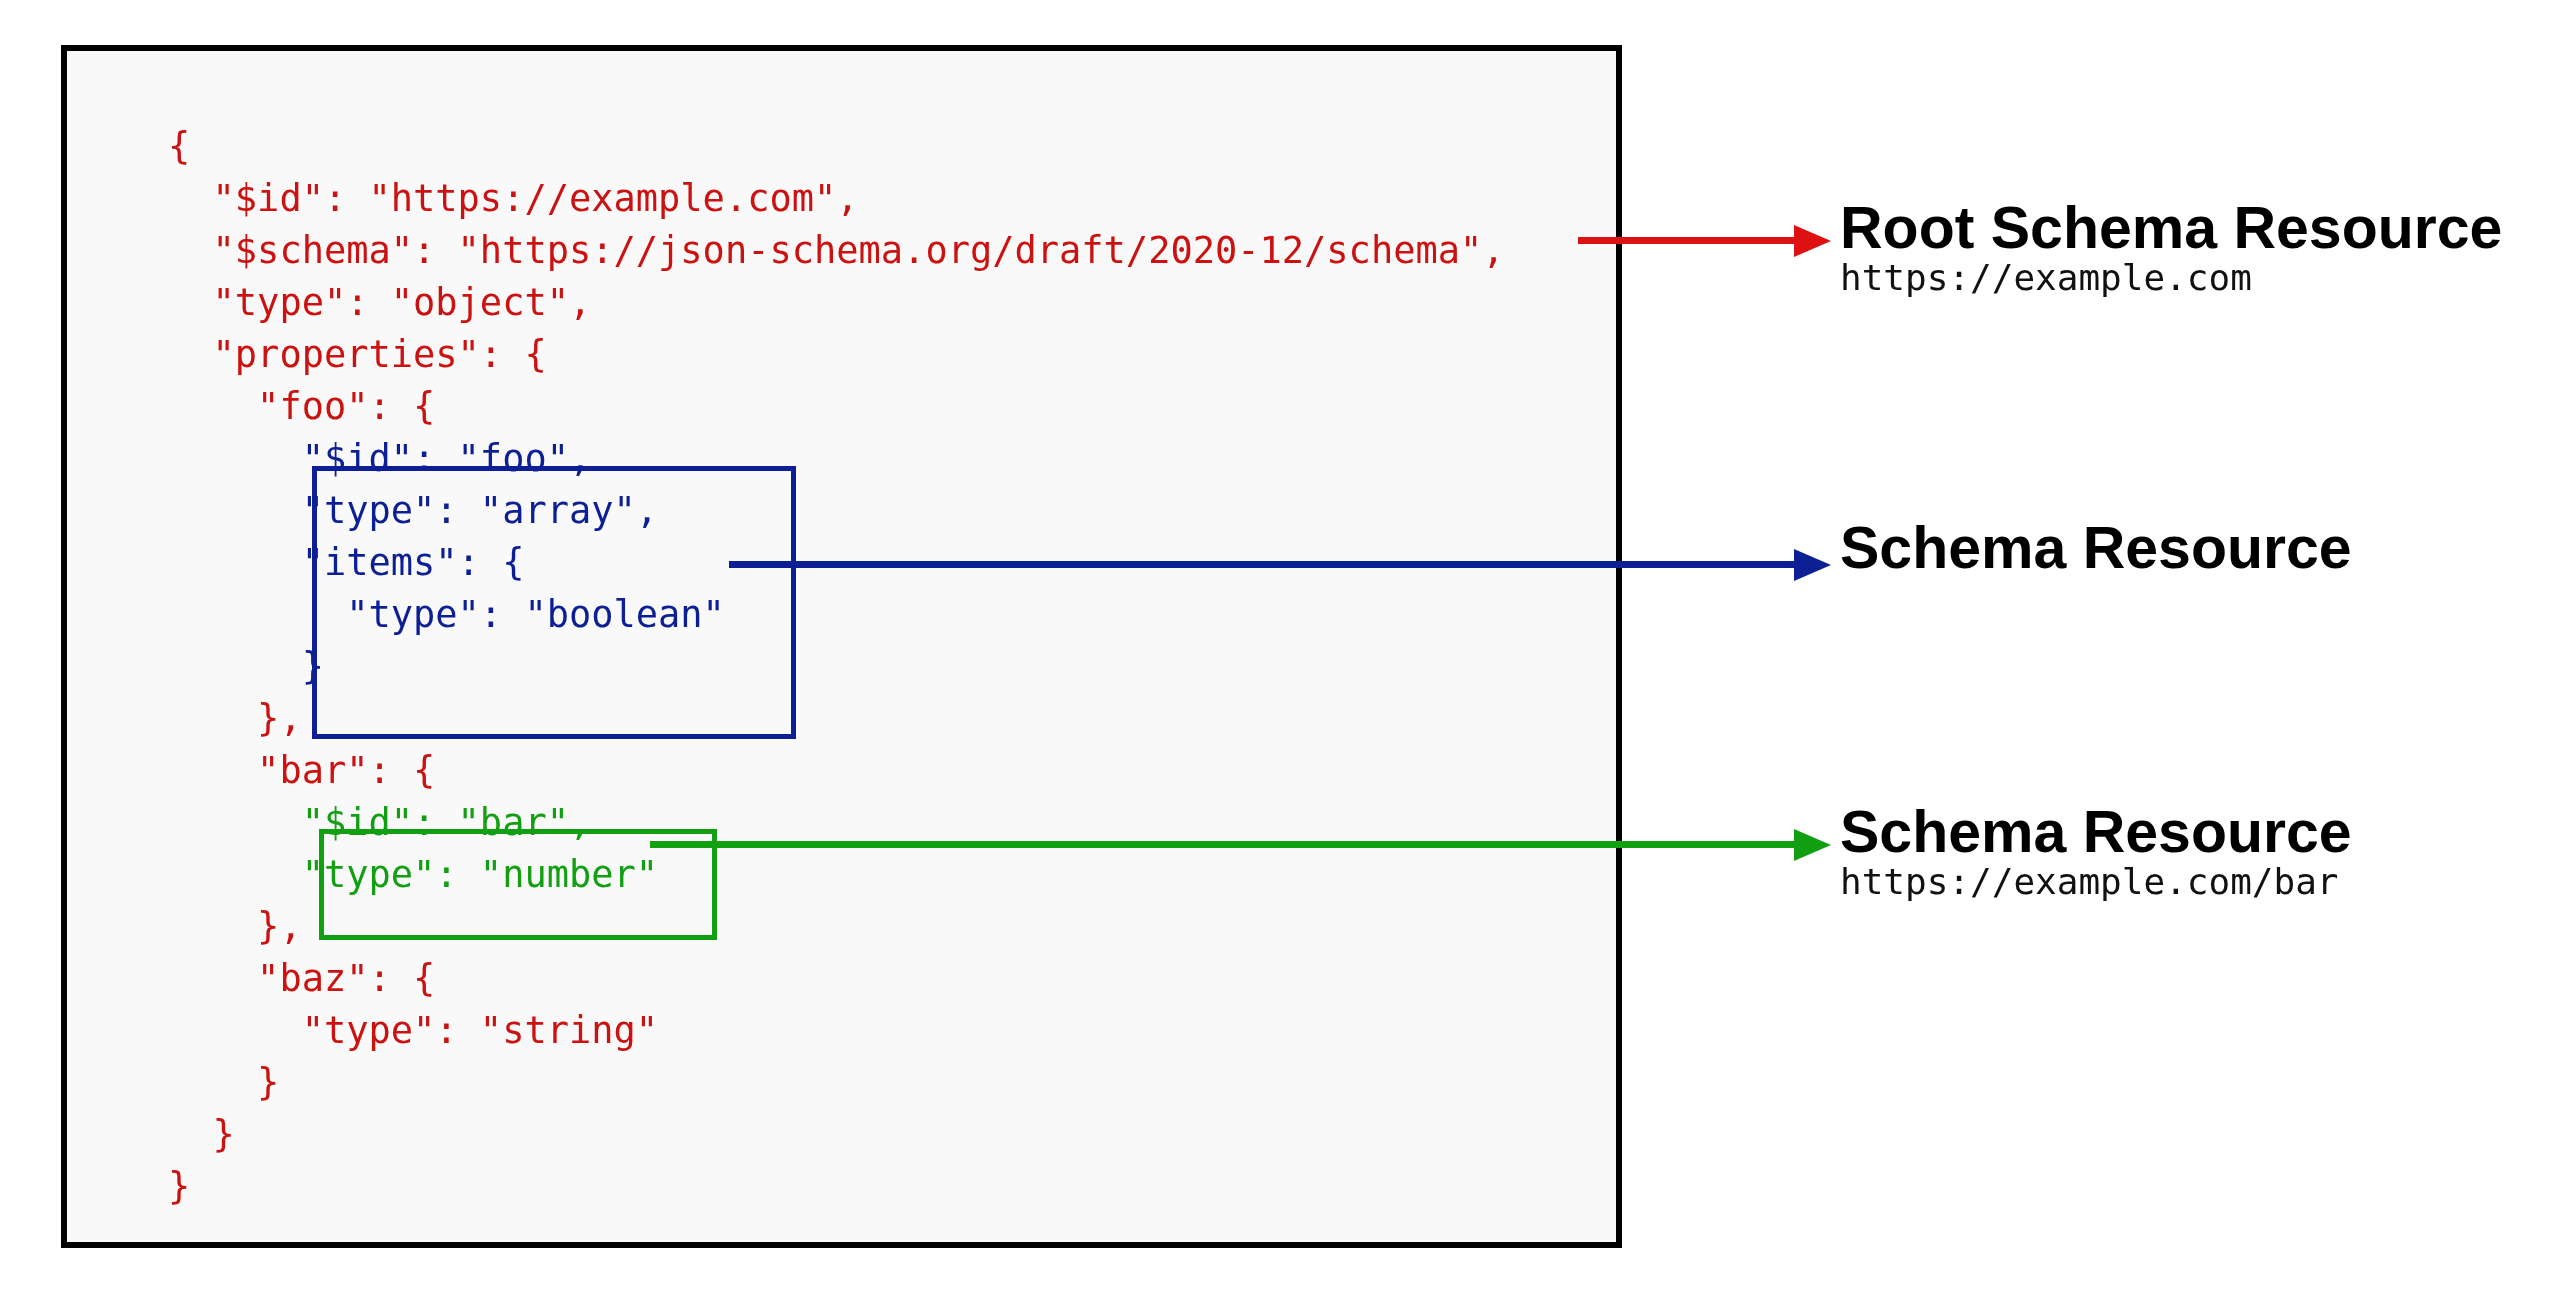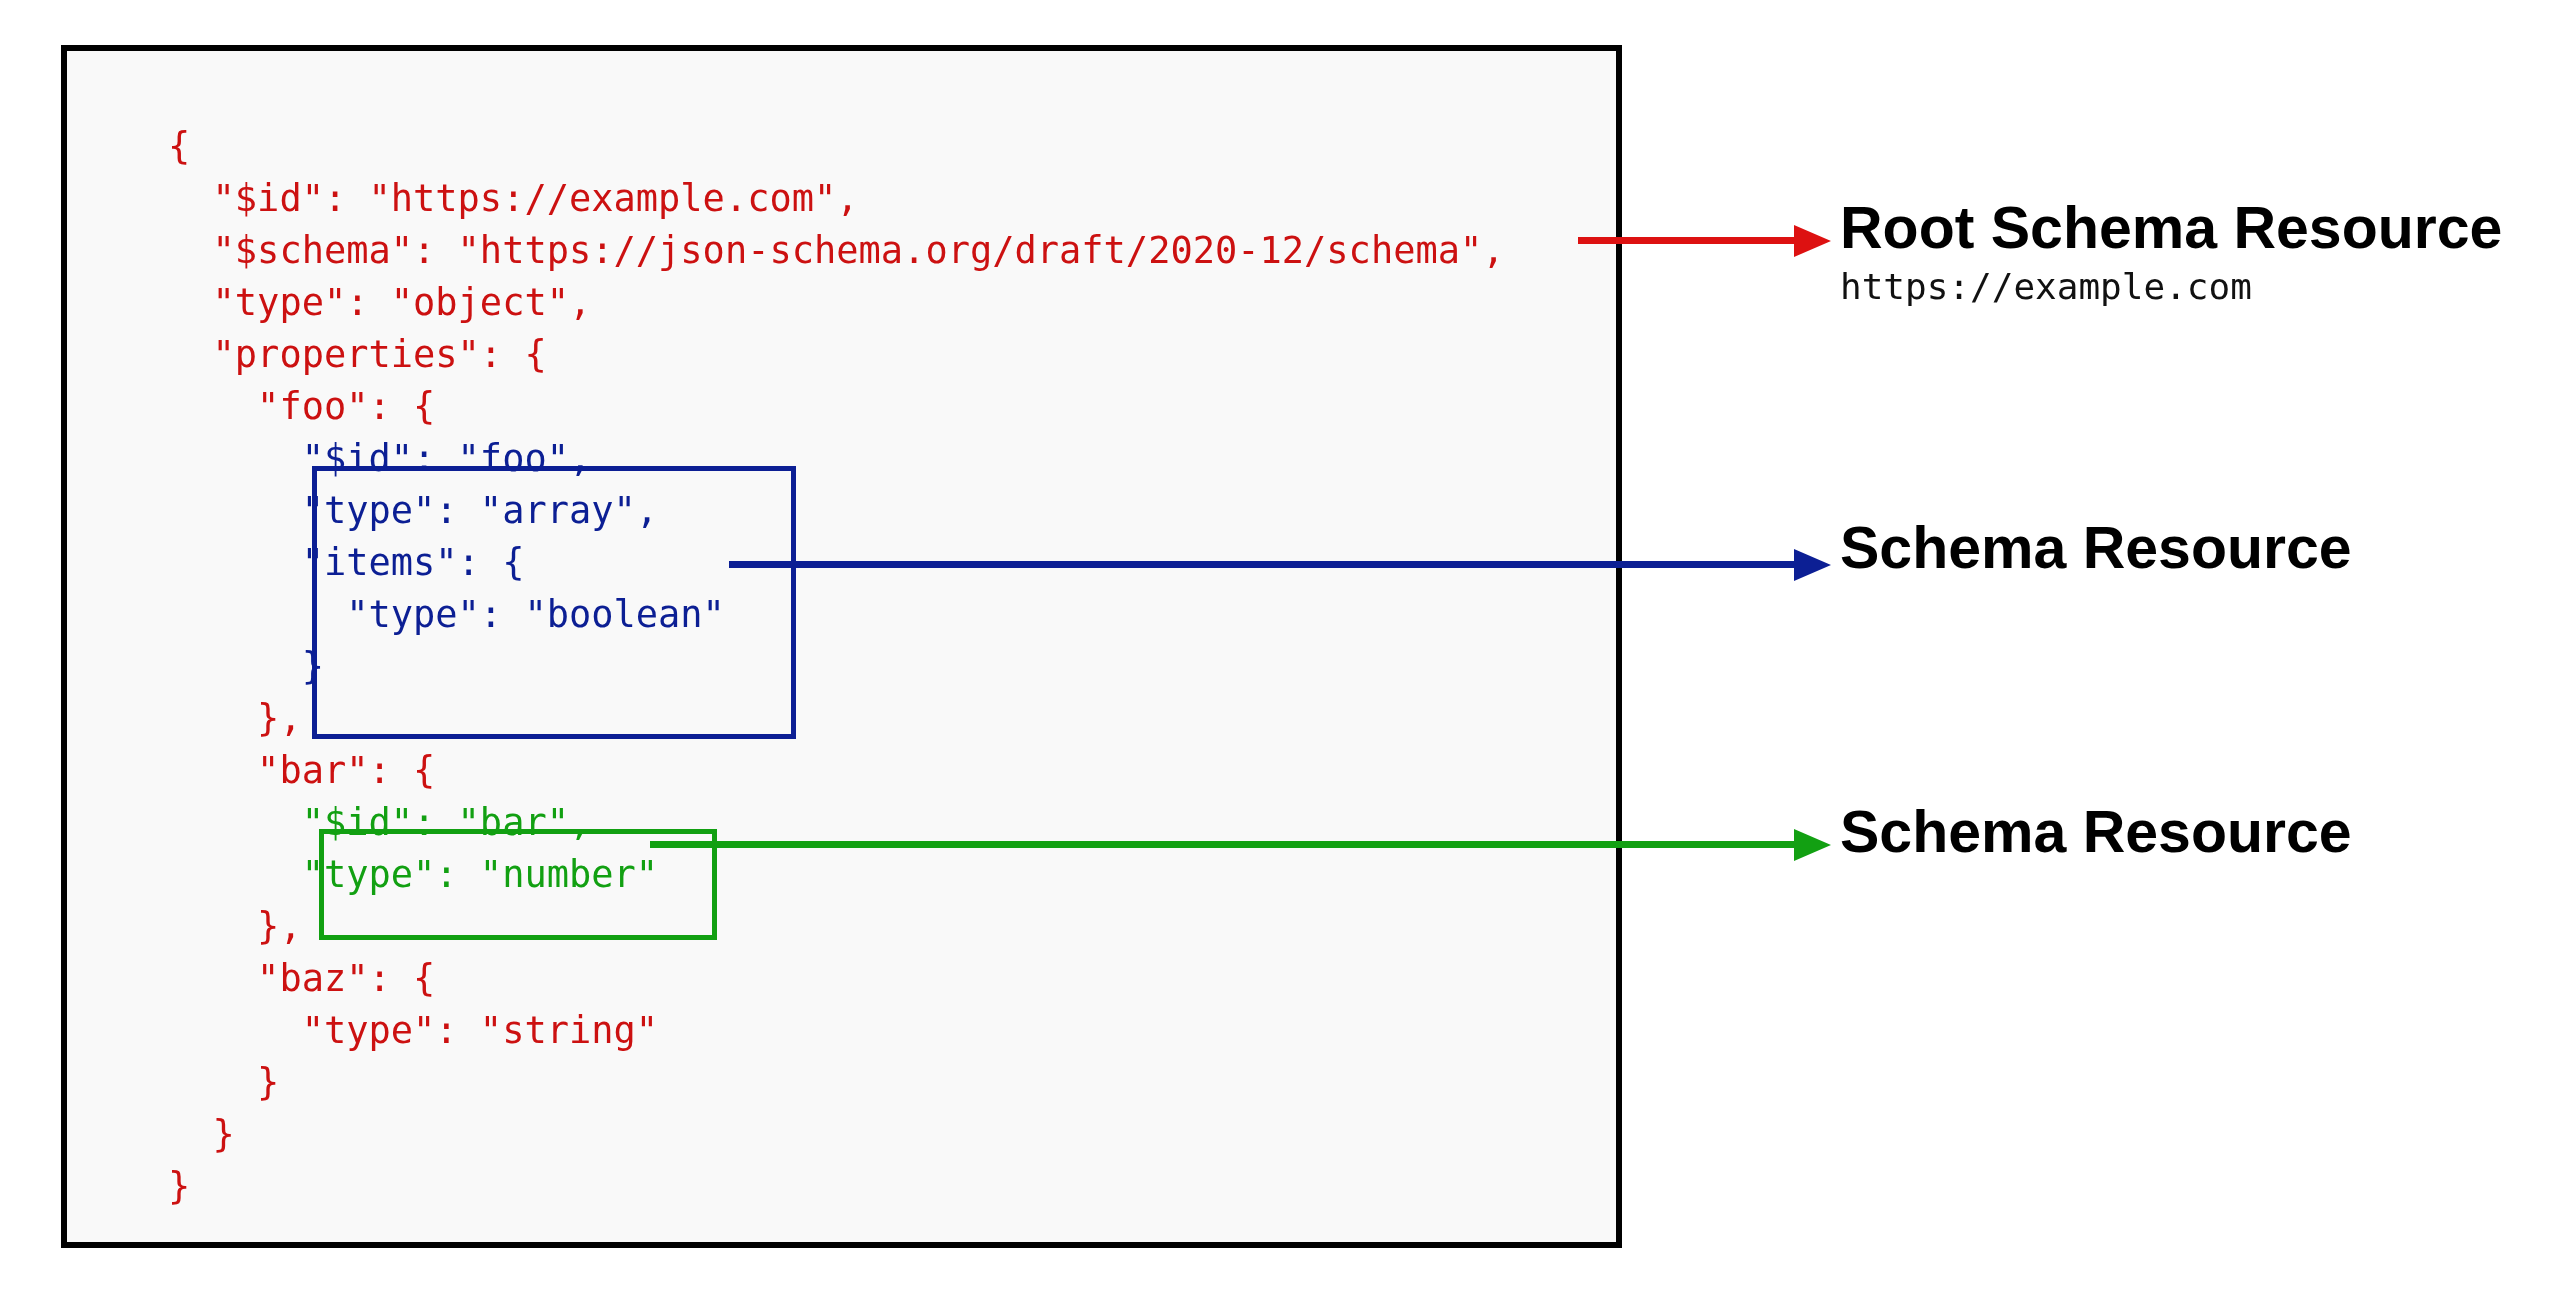--- a/index.html
+++ b/index.html
@@ -75,21 +75,21 @@
     font-size:59px;
     line-height:47px;
     color:#000000;
     white-space:nowrap;
   }
   .label-url{
     font-family:"DejaVu Sans Mono","Liberation Mono",monospace;
     font-size:36px;
     line-height:40px;
     color:#111111;
-    margin-top:15px;
+    margin-top:6px;
     white-space:nowrap;
   }
   #label-root{top:205px;}
   #label-foo{top:525px;}
   #label-bar{top:809px;}
 </style>
 </head>
 <body>
 
 <div id="stage">
@@ -118,16 +118,17 @@
     <div class="label-title">Root Schema Resource</div>
     <div class="label-url">https://example.com</div>
   </div>
 
   <div class="label-group" id="label-foo">
     <div class="label-title">Schema Resource</div>
   </div>
 
   <div class="label-group" id="label-bar">
     <div class="label-title">Schema Resource</div>
+    <div class="label-url">https://example.com/bar</div>
   </div>
 
 </div>
 
 
 </body></html>

